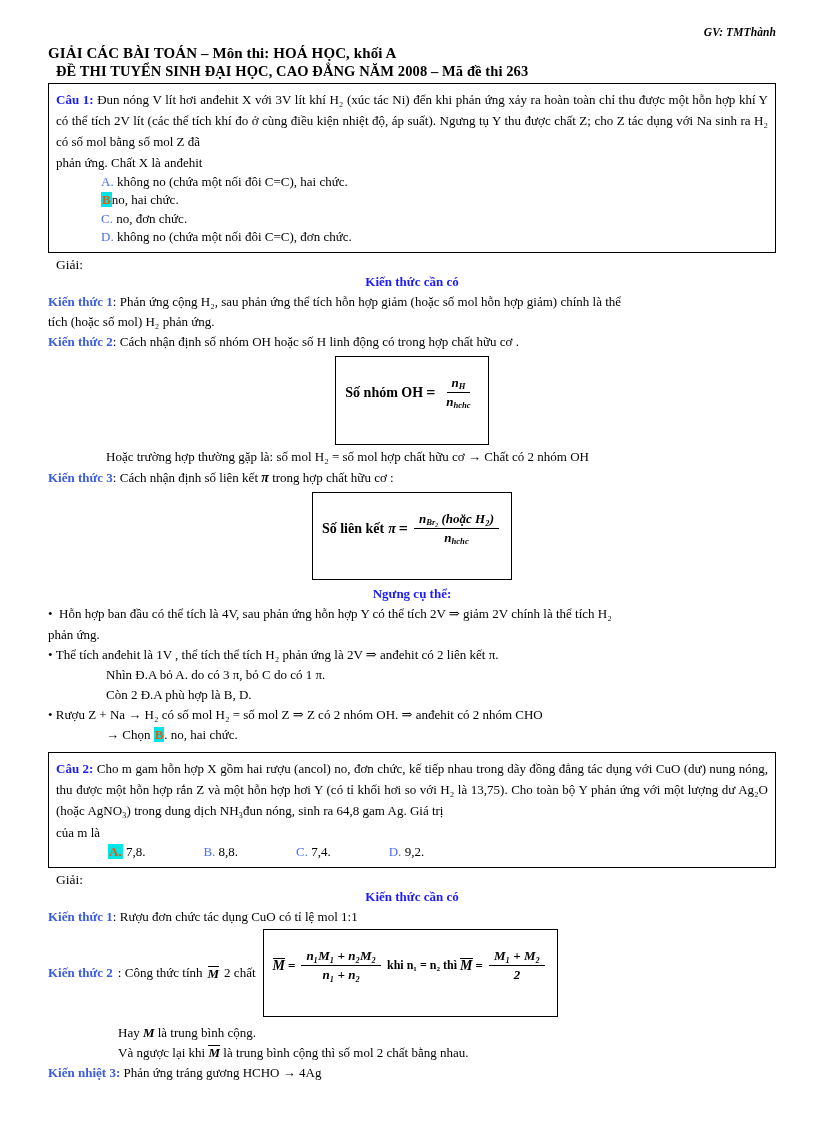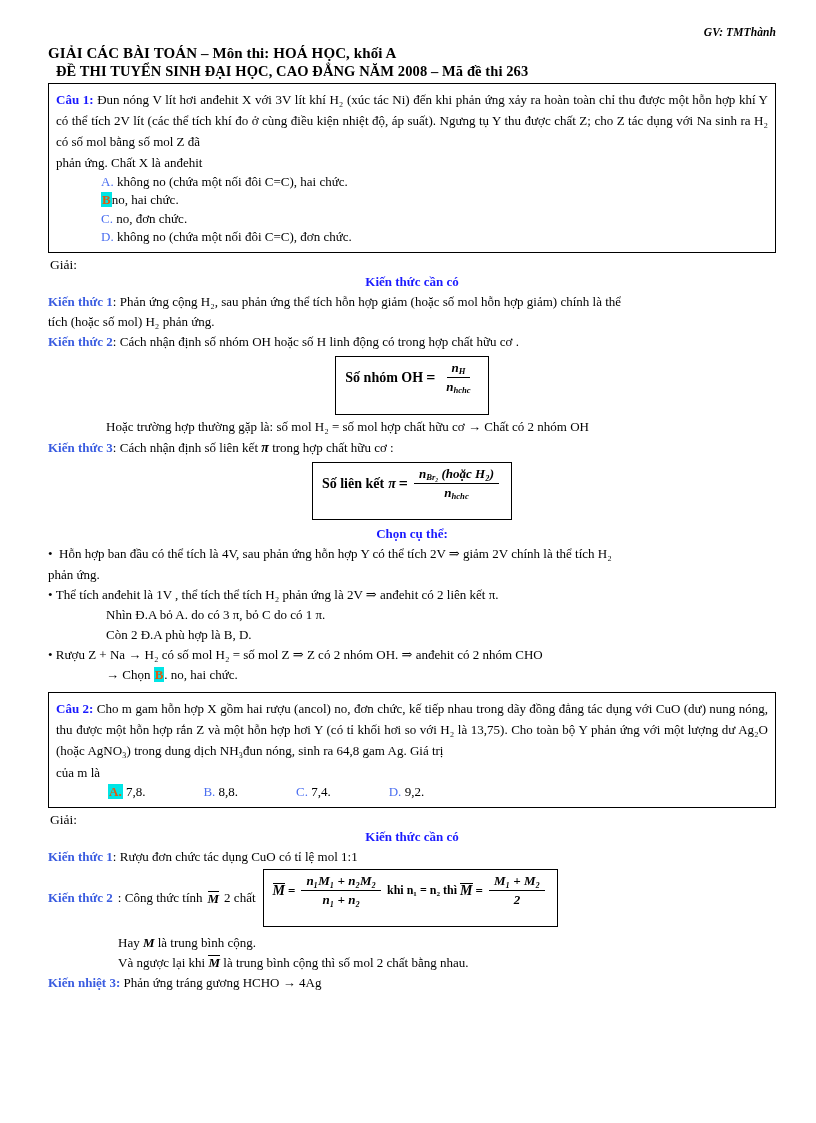--- a/index.html
+++ b/index.html
@@ -91,21 +91,21 @@
     padding-left: 52px;
     font-size: 13px;
     line-height: 1.40;
     white-space: nowrap;
   }
   .opts-row .gap { display: inline-block; width: 58px; }
 
   
   .giai {
     font-size: 13.5px;
-    margin: 4px 0 1px 2px;
+    margin: 4px 0 1px 8px;
   }
   .center-head {
     text-align: center;
     color: #1a1aff;
     font-weight: bold;
     font-size: 13px;
     margin: 1px 0 2px 0;
   }
   .kt-line {
     font-size: 13px;
@@ -156,21 +156,21 @@
   .fb-text {
     font-weight: bold;
     font-size: 14px;
     font-style: normal;
   }
   .frac {
     display: inline-flex;
     flex-direction: column;
     align-items: center;
     vertical-align: middle;
-    margin: 0 3px;
+    margin: 15px 3px;
   }
   .frac .num {
     border-bottom: 1.2px solid #000;
     padding: 0 5px 1px 5px;
     font-style: italic;
     font-weight: bold;
     font-size: 13px;
     white-space: nowrap;
   }
   .frac .den {
@@ -272,21 +272,21 @@
       <span class="fb-text">Số liên kết</span>
       <span class="pi-sym" style="margin-left:4px;">π</span>
       <span class="eq">=</span>
       <span class="frac">
         <span class="num"><span>n</span><sub>Br₂</sub> <span class="ital">(hoặc H₂)</span></span>
         <span class="den"><span>n</span><sub>hchc</sub></span>
       </span>
     </div>
   </div>
 
-  <div class="center-head" style="margin-top:6px;">Chọn cụ thể:</div>
+  <div class="center-head" style="margin-top:6px;">Ngưng cụ thể:</div>
 
   <p class="bullet-line">
     <span>Hỗn hợp ban đầu có thể tích là 4V, sau phản ứng hỗn hợp Y có thể tích 2V ⇒ giảm 2V chính là thể tích H₂</span>
   </p>
   <p class="plain-line">phản ứng.</p>
 
   <p class="bullet-line">Thể tích anđehit là 1V , thể tích thể tích H₂ phản ứng là 2V ⇒ anđehit có 2 liên kết π.</p>
   <p class="plain-line indent">Nhìn Đ.A bỏ A. do có 3 π, bỏ C do có 1 π.</p>
   <p class="plain-line indent">Còn 2 Đ.A phù hợp là B, D.</p>
 

